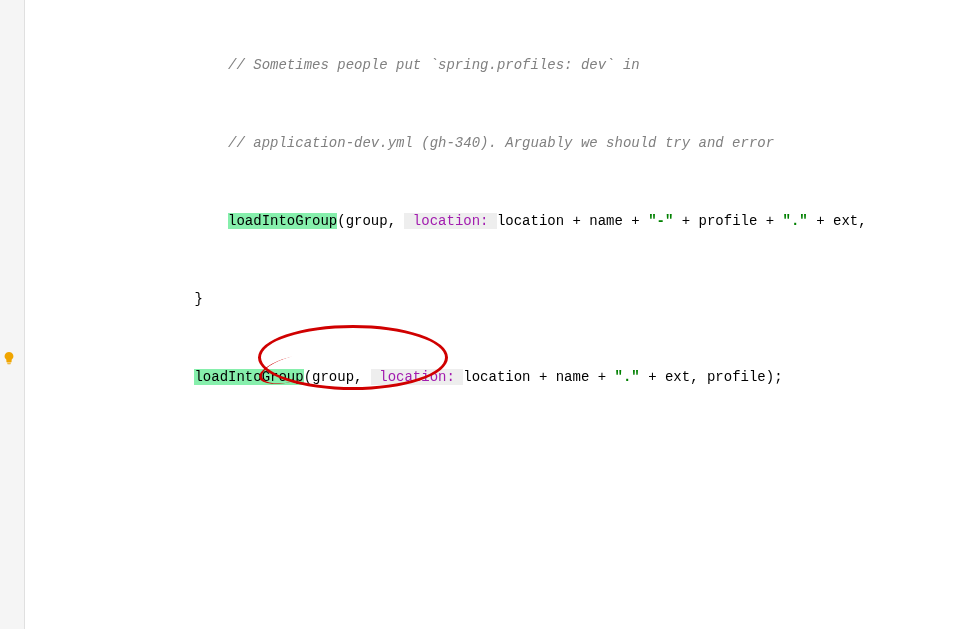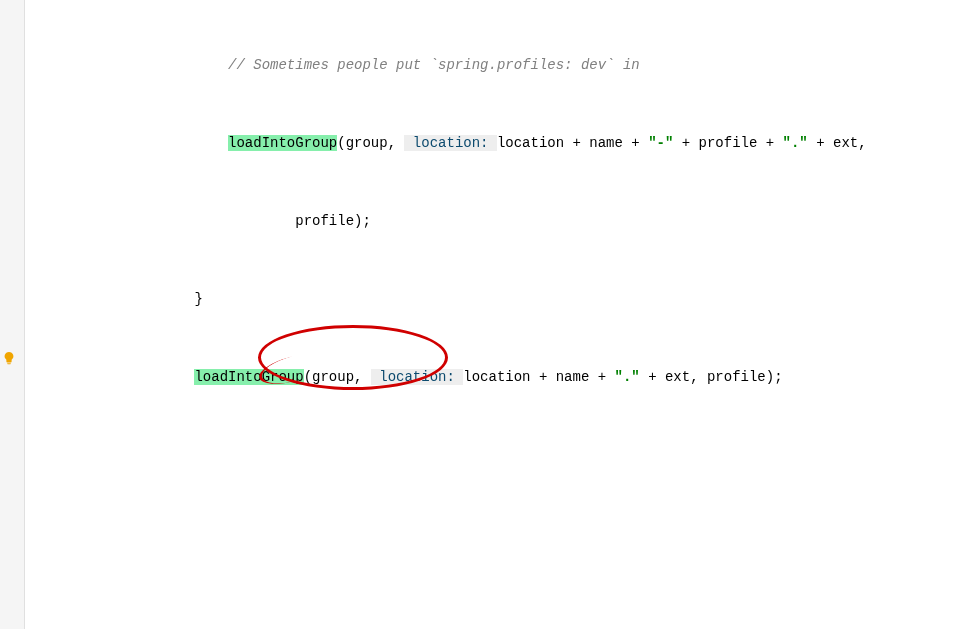--- a/index.html
+++ b/index.html
@@ -61,21 +61,21 @@
       color: #008000;
       font-weight: bold;
     }
     
     .method-highlight {
       background: #86efac;
     }
     
     .param-hint {
       background: #eeeeee;
-      color: #0c4a6e;
+      color: #a21caf;
     }
     
     .red-circle {
       position: absolute;
       left: 258px;
       top: 325px;
       width: 190px;
       height: 65px;
       border: 3px solid #d00000;
       border-radius: 50%;
@@ -102,22 +102,22 @@
   <div class="gutter"></div>
 
   <div class="bulb-icon">
     <svg width="14" height="14" viewBox="0 0 16 16">
       <path fill="#f0a500" d="M8 1a5 5 0 00-3 9v2a1 1 0 001 1h4a1 1 0 001-1v-2a5 5 0 00-3-9zM6 14h4v.5a.5.5 0 01-.5.5h-3a.5.5 0 01-.5-.5V14z"></path>
     </svg>
   </div>
 
   <div class="code-lines">
     <div class="line">                    <span class="comment">// Sometimes people put `spring.profiles: dev` in</span></div>
+    <div class="line">                    <span class="comment">// application-dev.yml (gh-340). Arguably we should try and error</span></div>
     <div class="line">                    <span class="method-highlight">loadIntoGroup</span><span>(group, </span><span class="param-hint"> location: </span><span>location + name + </span><span class="string">"-"</span><span> + profile + </span><span class="string">"."</span><span> + ext,</span></div>
-    <div class="line">                            <span>profile);</span></div>
     <div class="line">                <span>}</span></div>
     <div class="line">                <span class="method-highlight">loadIntoGroup</span><span>(group, </span><span class="param-hint"> location: </span><span>location + name + </span><span class="string">"."</span><span> + ext, profile);</span></div>
     
     
     
     
     
     
     
     

